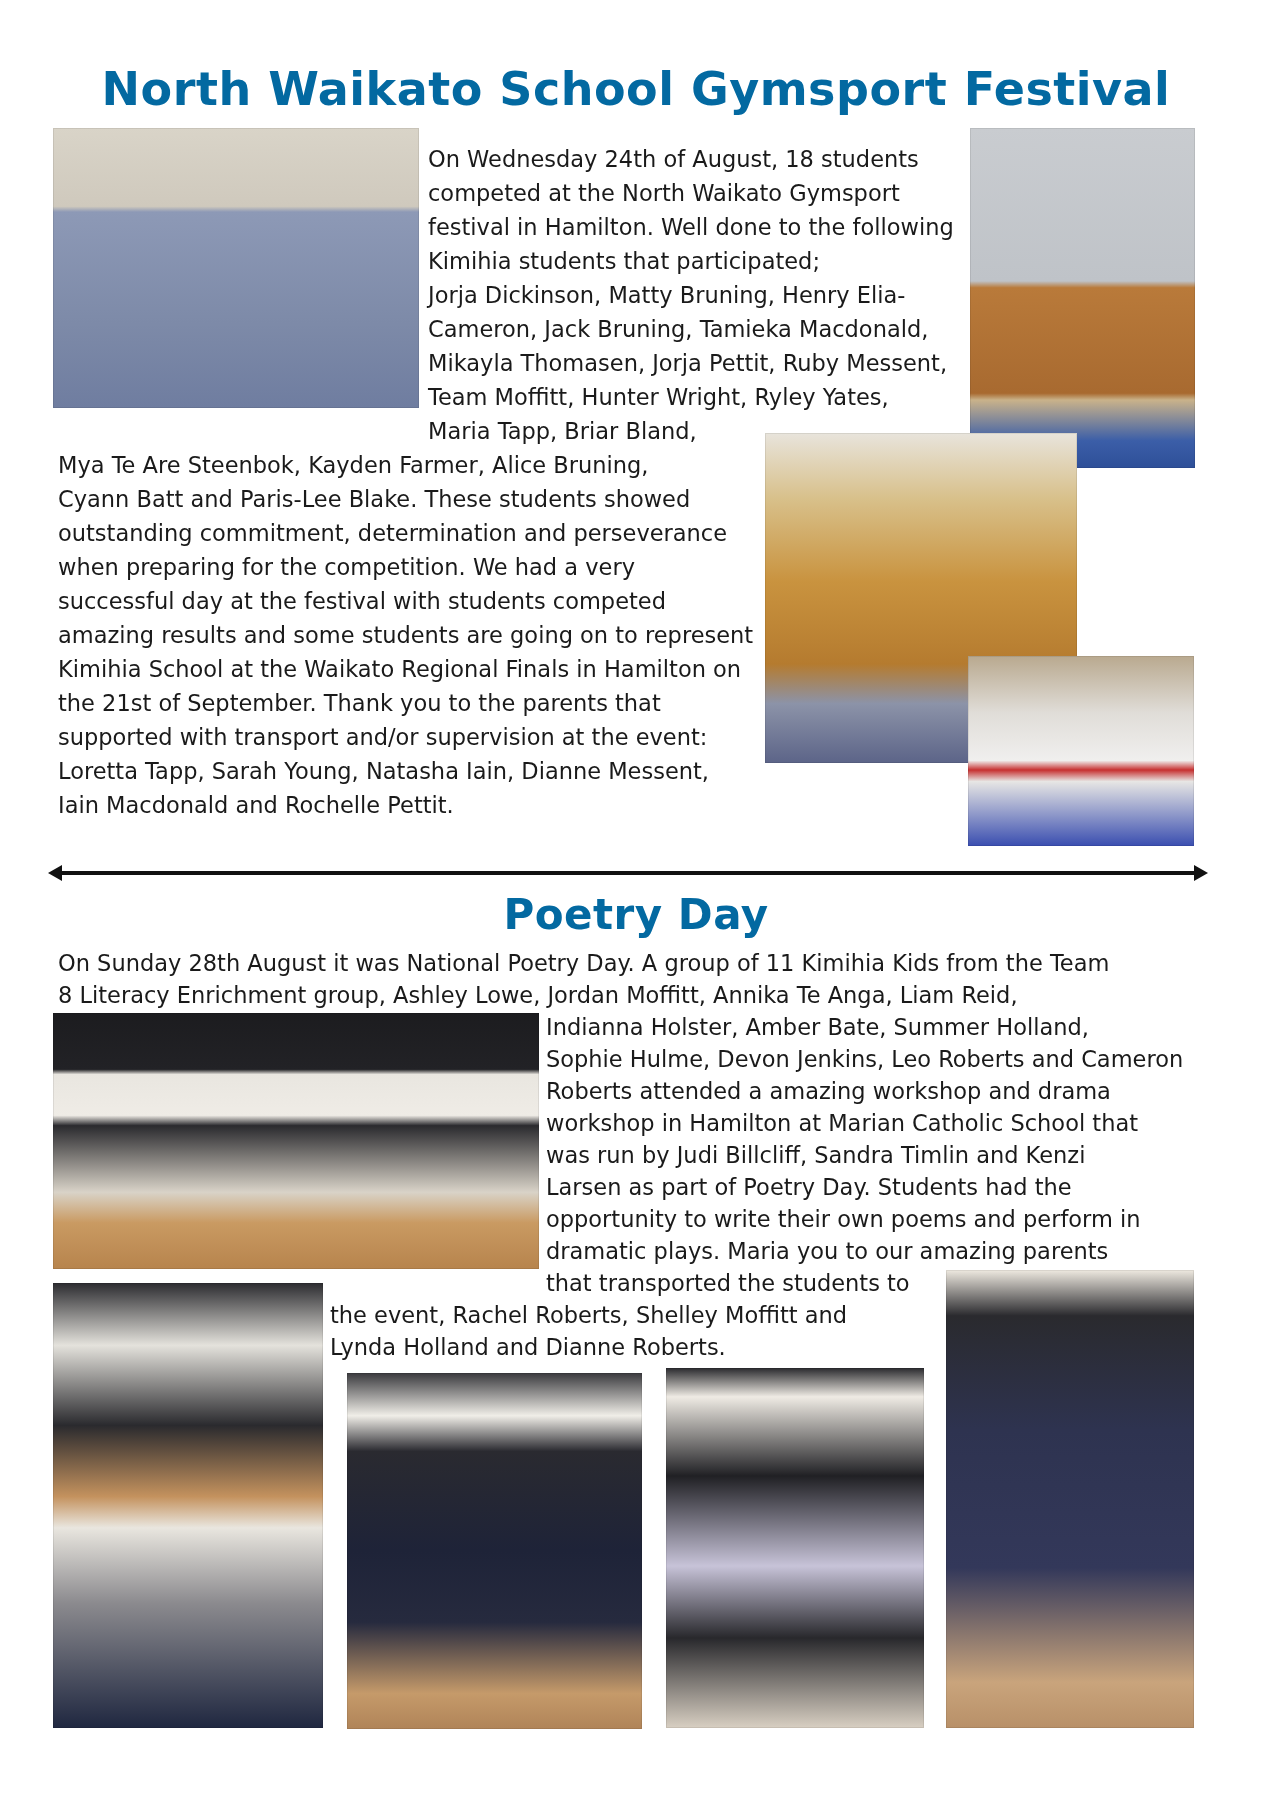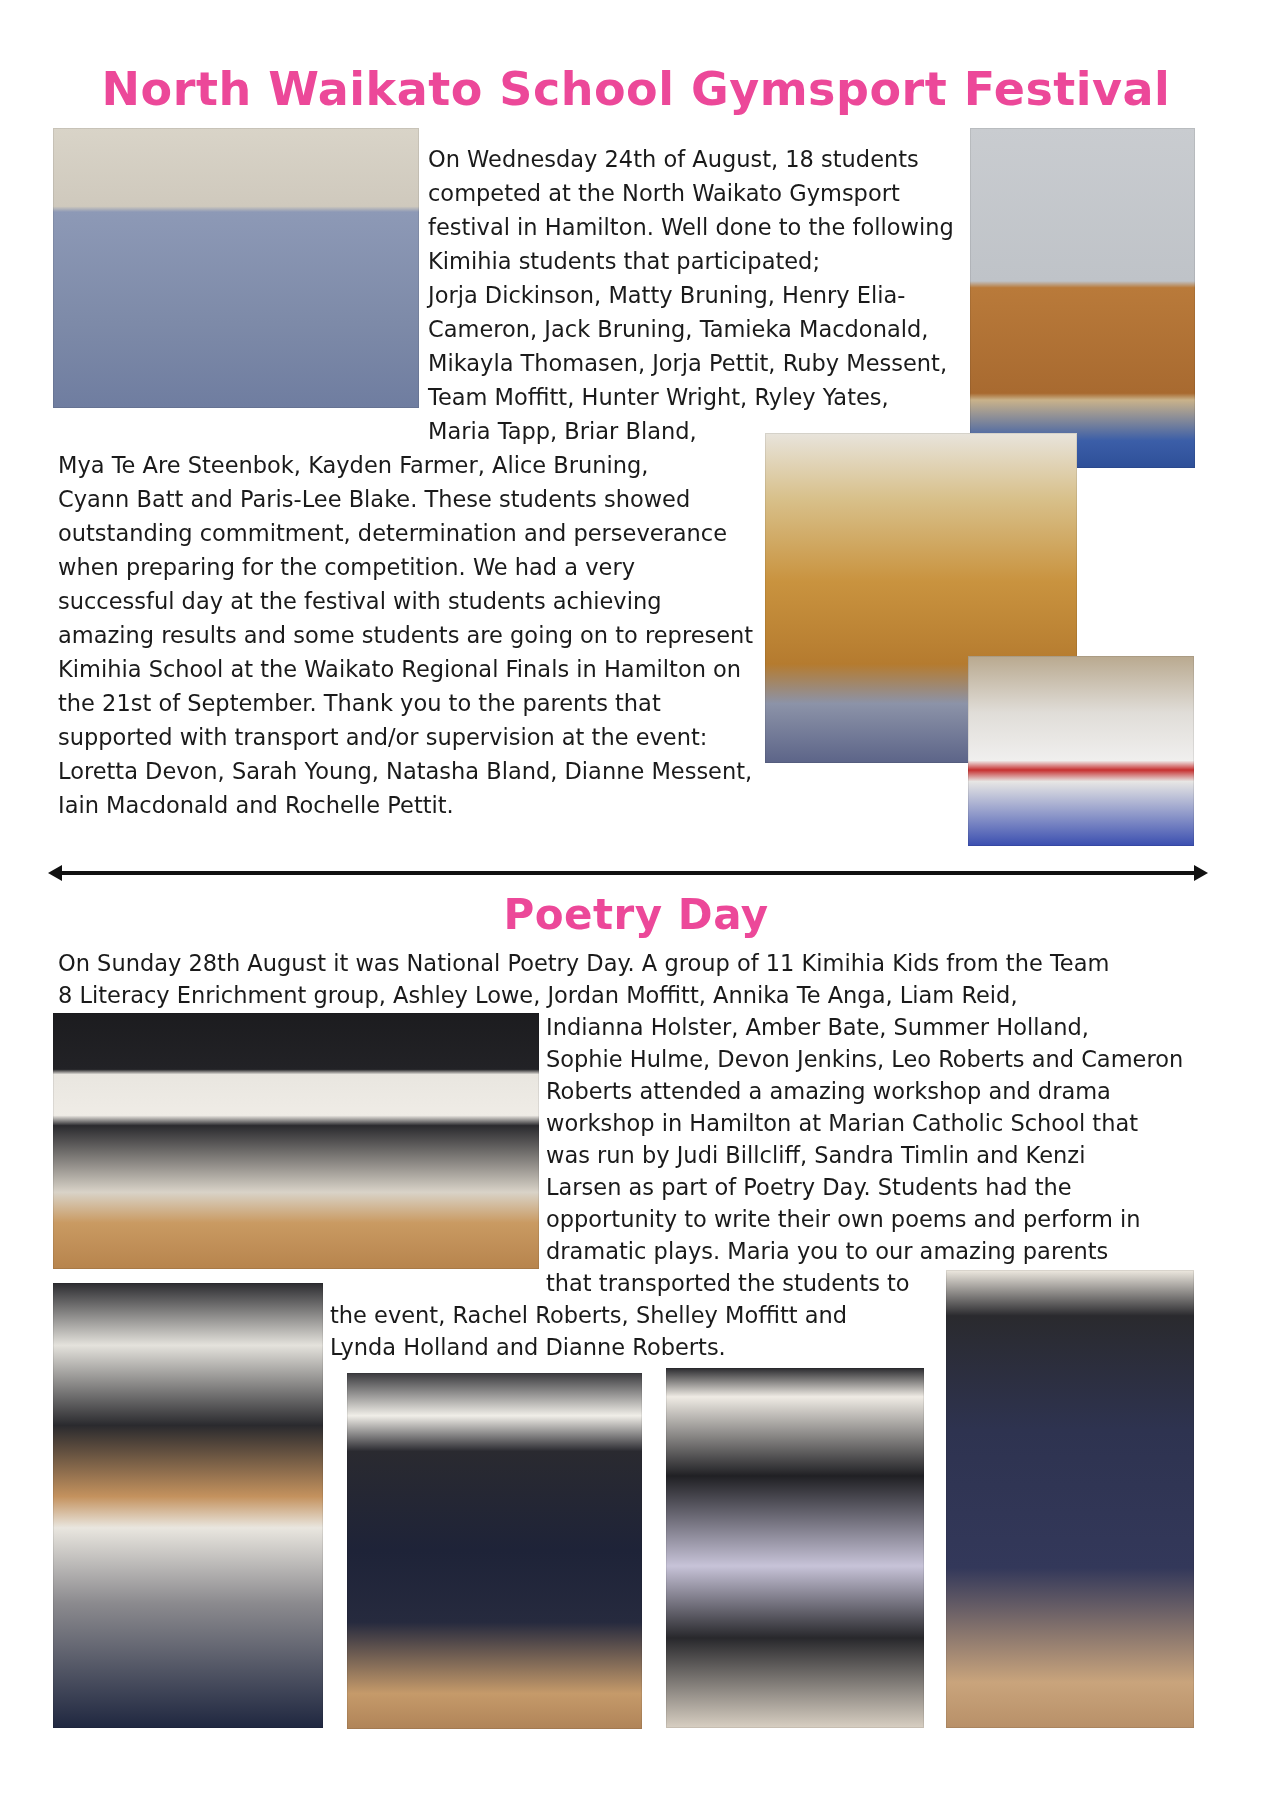--- a/index.html
+++ b/index.html
@@ -1,19 +1,19 @@
 <!DOCTYPE html>
 <html><head>
 <meta charset="utf-8">
 <style>
   html, body { margin: 0; padding: 0; background: #ffffff; }
   body { width: 1272px; height: 1800px; position: relative; overflow: hidden;
          font-family: "DejaVu Sans", sans-serif; color: #1a1a1a; }
   .title { position: absolute; left: 0; width: 1272px; text-align: center;
-           color: #ec4899; font-weight: bold; font-family: "DejaVu Sans", sans-serif;
+           color: #0369a1; font-weight: bold; font-family: "DejaVu Sans", sans-serif;
            letter-spacing: 0.5px; }
   #title1 { top: 62px; font-size: 46px; }
   #title2 { top: 890px; font-size: 42px; }
   .txt { position: absolute; font-size: 22.5px; line-height: 34.2px; white-space: nowrap; }
   .photo { position: absolute; overflow: hidden; }
   .divider { position: absolute; left: 52px; top: 871px; width: 1150px; height: 4px; background: #111; }
   .arrow-l, .arrow-r { position: absolute; top: 865px; width: 0; height: 0;
                        border-top: 8px solid transparent; border-bottom: 8px solid transparent; }
   .arrow-l { left: 48px; border-right: 14px solid #111; }
   .arrow-r { left: 1194px; border-left: 14px solid #111; }
@@ -56,26 +56,26 @@
   <div class="txt" style="left:428px;top:244px">Kimihia students that participated;</div>
   <div class="txt" style="left:428px;top:278px">Jorja Dickinson, Matty Bruning, Henry Elia-</div>
   <div class="txt" style="left:428px;top:312px">Cameron, Jack Bruning, Tamieka Macdonald,</div>
   <div class="txt" style="left:428px;top:346px">Mikayla Thomasen, Jorja Pettit, Ruby Messent,</div>
   <div class="txt" style="left:428px;top:380px">Team Moffitt, Hunter Wright, Ryley Yates,</div>
   <div class="txt" style="left:428px;top:414px">Maria Tapp, Briar Bland,</div>
   <div class="txt" style="left:58px;top:448px">Mya Te Are Steenbok, Kayden Farmer, Alice Bruning,</div>
   <div class="txt" style="left:58px;top:482px">Cyann Batt and Paris-Lee Blake.  These students showed</div>
   <div class="txt" style="left:58px;top:516px">outstanding commitment, determination and perseverance</div>
   <div class="txt" style="left:58px;top:550px">when preparing for the competition. We had a very</div>
-  <div class="txt" style="left:58px;top:584px">successful day at the festival with students achieving</div>
+  <div class="txt" style="left:58px;top:584px">successful day at the festival with students competed</div>
   <div class="txt" style="left:58px;top:618px">amazing results and some students are going on to represent</div>
   <div class="txt" style="left:58px;top:652px">Kimihia School at the Waikato Regional Finals in Hamilton on</div>
   <div class="txt" style="left:58px;top:686px">the 21st of September.  Thank you to the parents that</div>
   <div class="txt" style="left:58px;top:720px">supported with transport and/or supervision at the event:</div>
-  <div class="txt" style="left:58px;top:754px">Loretta Devon, Sarah Young, Natasha Bland, Dianne Messent,</div>
+  <div class="txt" style="left:58px;top:754px">Loretta Tapp, Sarah Young, Natasha Iain, Dianne Messent,</div>
   <div class="txt" style="left:58px;top:788px">Iain Macdonald and Rochelle Pettit.</div>
 </div>
 
 <div class="divider"></div>
 <div class="arrow-l"></div>
 <div class="arrow-r"></div>
 
 <div id="title2" class="title">Poetry Day</div>
 
 <div class="photo" id="photo-poetry-stage"></div>

